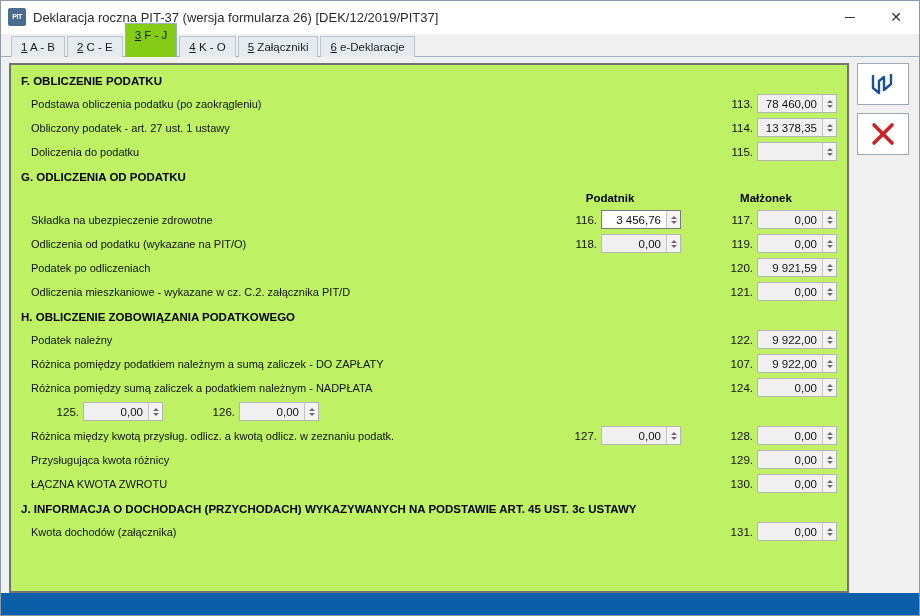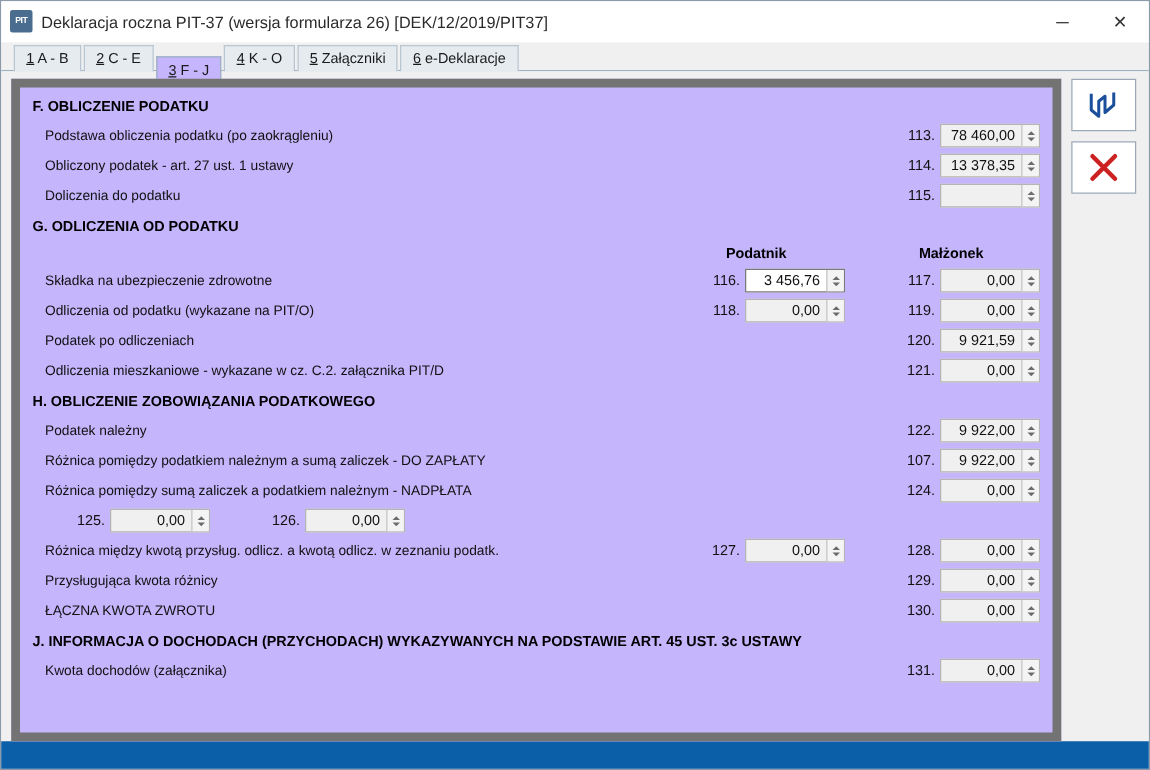--- a/index.html
+++ b/index.html
@@ -84,40 +84,40 @@
     color: #1a1a1a;
     border: 1px solid #b9c6d2;
     border-bottom: none;
     background: #e6ebf0;
     margin-right: 2px;
     box-sizing: border-box;
     position: relative;
     top: 1px;
   }
   .tab.active {
-    background: #c4b5fd;
+    background: #84cc16;
     border-color: #9cb0c0;
-    top: 11px;
-    height: 22px;
+    top: 1px;
+    height: 34px;
     line-height: 22px;
   }
   .tab u { text-decoration: underline; }
 
   
   .content-area {
     flex: 1;
     display: flex;
     background: #f0f0f0;
     padding: 6px 8px 0 8px;
     box-sizing: border-box;
   }
   .form-panel {
     flex: 1;
-    background: #c4b5fd;
-    border: 7px solid #737373;
+    background: #bef264;
+    border: 2px solid #737373;
     position: relative;
     box-sizing: border-box;
     padding: 8px 10px 0 10px;
     overflow: hidden;
   }
   .side-tools {
     width: 62px;
     min-width: 62px;
     padding-left: 8px;
     box-sizing: border-box;

